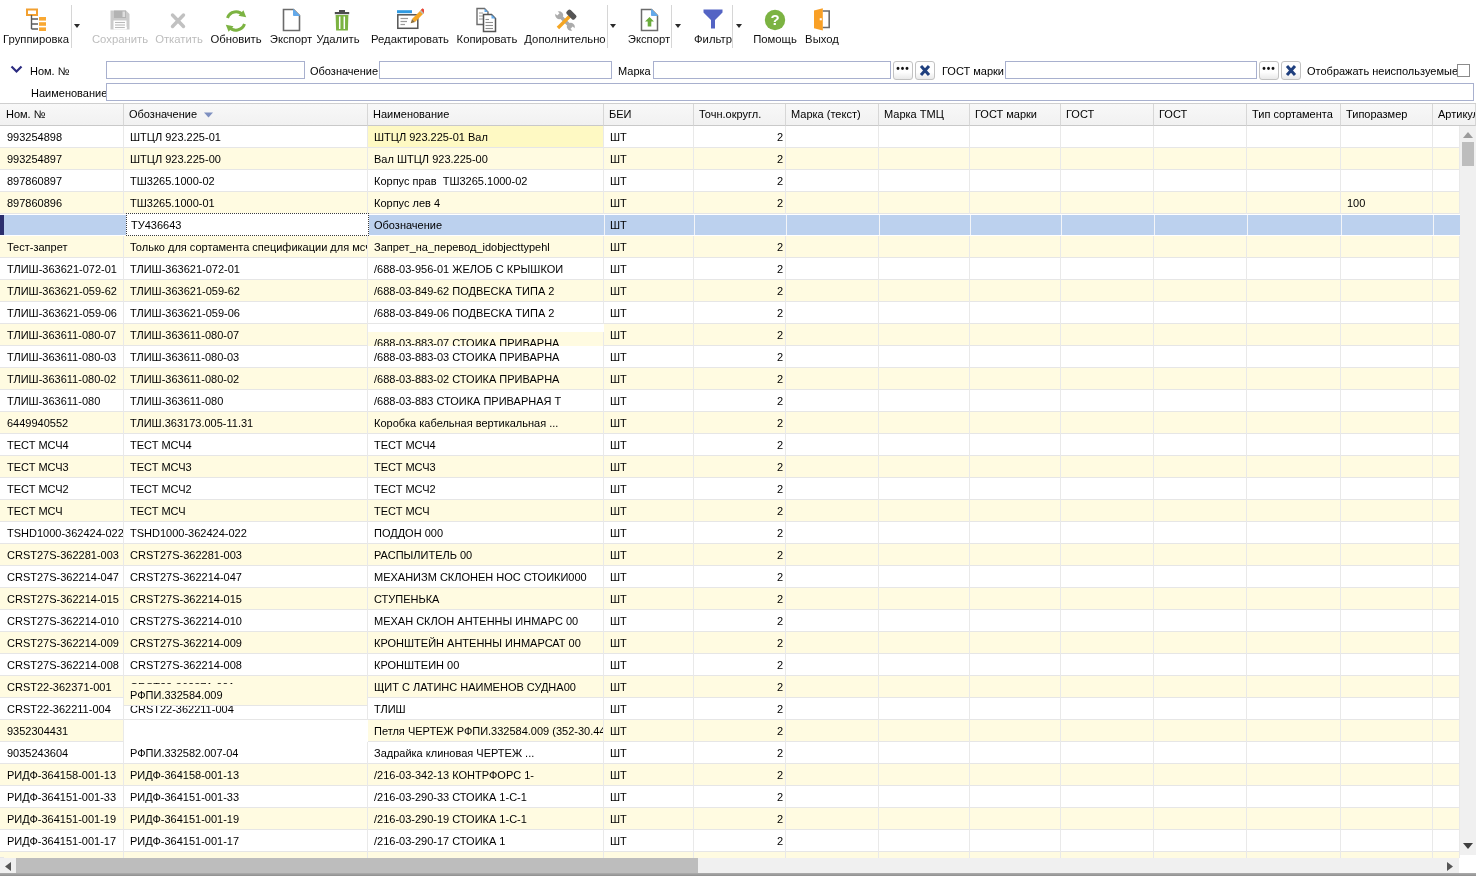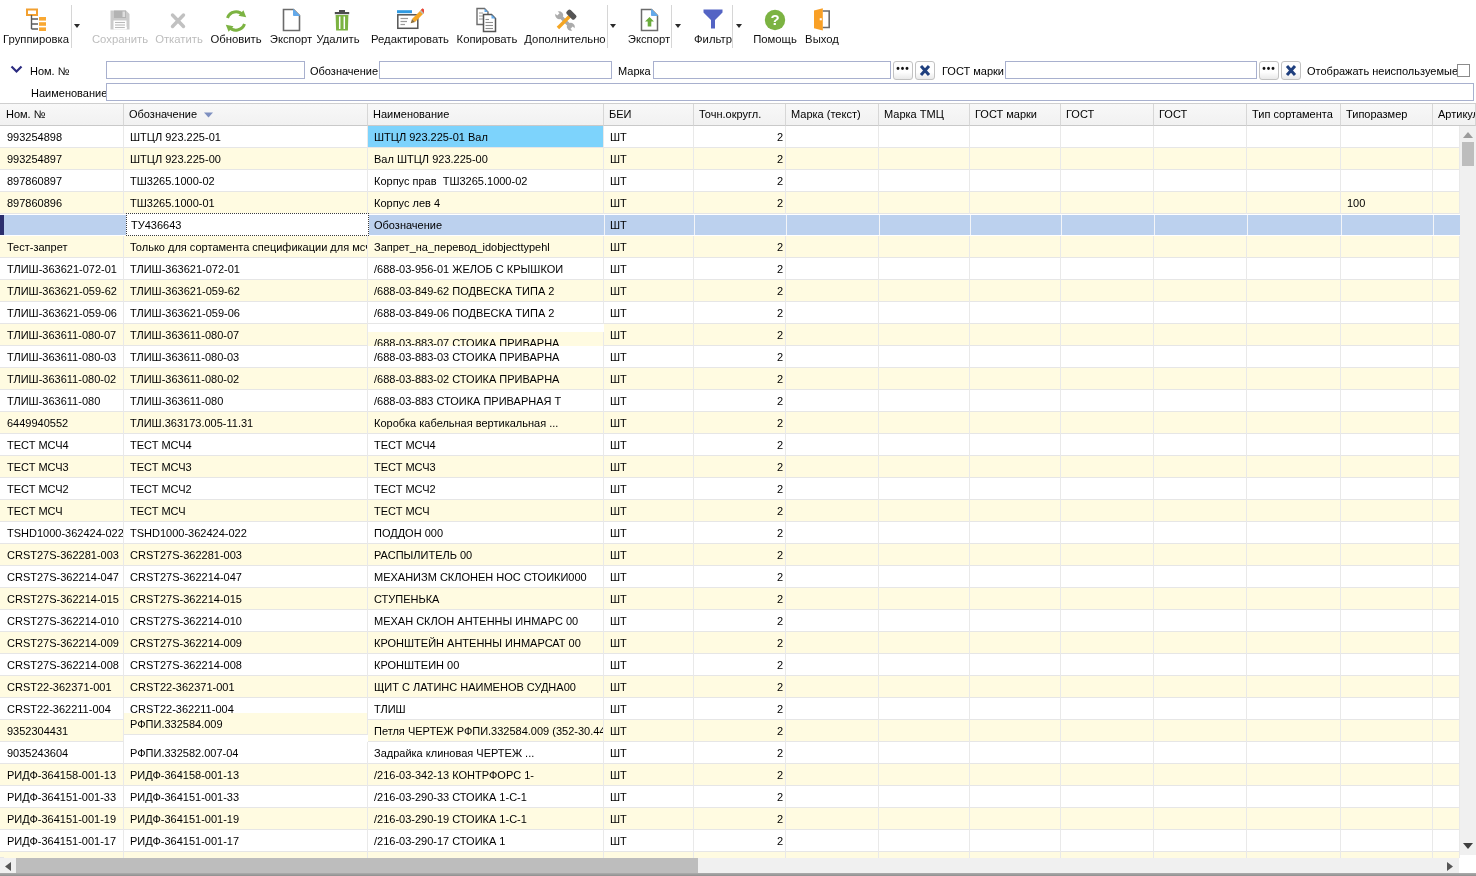--- a/index.html
+++ b/index.html
@@ -187,21 +187,21 @@
 <div class="hcell" style="left:879px;width:91px">Марка ТМЦ</div>
 <div class="hcell" style="left:970px;width:91px">ГОСТ марки</div>
 <div class="hcell" style="left:1061px;width:93px">ГОСТ</div>
 <div class="hcell" style="left:1154px;width:93px">ГОСТ</div>
 <div class="hcell" style="left:1247px;width:94px">Тип сортамента</div>
 <div class="hcell" style="left:1341px;width:92px">Типоразмер</div>
 <div class="hcell" style="left:1433px;width:43px">Артикул</div>
 <div class="cell" style="left:0;top:126px;width:4px;background:#fff;border-right-color:#e9e9e9"></div>
 <div class="cell" style="left:4px;top:126px;width:120px;background:#fff;padding-left:3px">993254898</div>
 <div class="cell" style="left:124px;top:126px;width:244px;background:#fff">ШТЦЛ 923.225-01</div>
-<div class="cell" style="left:368px;top:126px;width:236px;background:#7dd3fc">ШТЦЛ 923.225-01 Вал</div>
+<div class="cell" style="left:368px;top:126px;width:236px;background:#fef9c3">ШТЦЛ 923.225-01 Вал</div>
 <div class="cell" style="left:604px;top:126px;width:90px;background:#fff">ШТ</div>
 <div class="cell num" style="left:694px;top:126px;width:92px;background:#fff">2</div>
 <div class="cell" style="left:786px;top:126px;width:93px;background:#fff"></div>
 <div class="cell" style="left:879px;top:126px;width:91px;background:#fff"></div>
 <div class="cell" style="left:970px;top:126px;width:91px;background:#fff"></div>
 <div class="cell" style="left:1061px;top:126px;width:93px;background:#fff"></div>
 <div class="cell" style="left:1154px;top:126px;width:93px;background:#fff"></div>
 <div class="cell" style="left:1247px;top:126px;width:94px;background:#fff"></div>
 <div class="cell" style="left:1341px;top:126px;width:92px;background:#fff"></div>
 <div class="cell" style="left:1433px;top:126px;width:27px;background:#fff"></div>
@@ -566,21 +566,21 @@
 <div class="cell" style="left:786px;top:698px;width:93px;background:#fff"></div>
 <div class="cell" style="left:879px;top:698px;width:91px;background:#fff"></div>
 <div class="cell" style="left:970px;top:698px;width:91px;background:#fff"></div>
 <div class="cell" style="left:1061px;top:698px;width:93px;background:#fff"></div>
 <div class="cell" style="left:1154px;top:698px;width:93px;background:#fff"></div>
 <div class="cell" style="left:1247px;top:698px;width:94px;background:#fff"></div>
 <div class="cell" style="left:1341px;top:698px;width:92px;background:#fff"></div>
 <div class="cell" style="left:1433px;top:698px;width:27px;background:#fff"></div>
 <div class="cell" style="left:0;top:720px;width:4px;background:#fffbe1;border-right-color:#e9e9e9"></div>
 <div class="cell" style="left:4px;top:720px;width:120px;background:#fffbe1;padding-left:3px">9352304431</div>
-<div class="cell" style="left:124px;top:713px;width:244px;background:#fffbe1">РФПИ.332584.009</div>
+<div class="cell" style="left:124px;top:684px;width:244px;background:#fffbe1">РФПИ.332584.009</div>
 <div class="cell" style="left:368px;top:720px;width:236px;background:#fffbe1">Петля ЧЕРТЕЖ РФПИ.332584.009 (352-30.44...</div>
 <div class="cell" style="left:604px;top:720px;width:90px;background:#fffbe1">ШТ</div>
 <div class="cell num" style="left:694px;top:720px;width:92px;background:#fffbe1">2</div>
 <div class="cell" style="left:786px;top:720px;width:93px;background:#fffbe1"></div>
 <div class="cell" style="left:879px;top:720px;width:91px;background:#fffbe1"></div>
 <div class="cell" style="left:970px;top:720px;width:91px;background:#fffbe1"></div>
 <div class="cell" style="left:1061px;top:720px;width:93px;background:#fffbe1"></div>
 <div class="cell" style="left:1154px;top:720px;width:93px;background:#fffbe1"></div>
 <div class="cell" style="left:1247px;top:720px;width:94px;background:#fffbe1"></div>
 <div class="cell" style="left:1341px;top:720px;width:92px;background:#fffbe1"></div>

